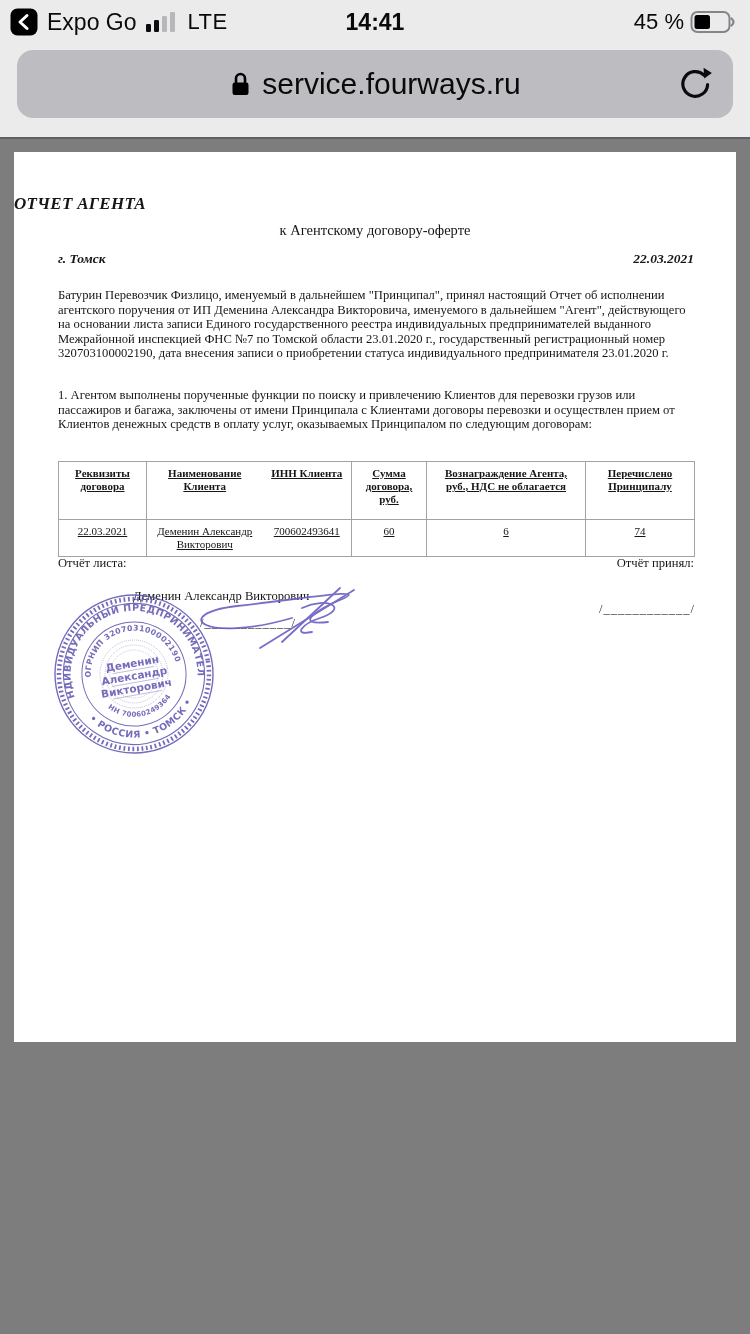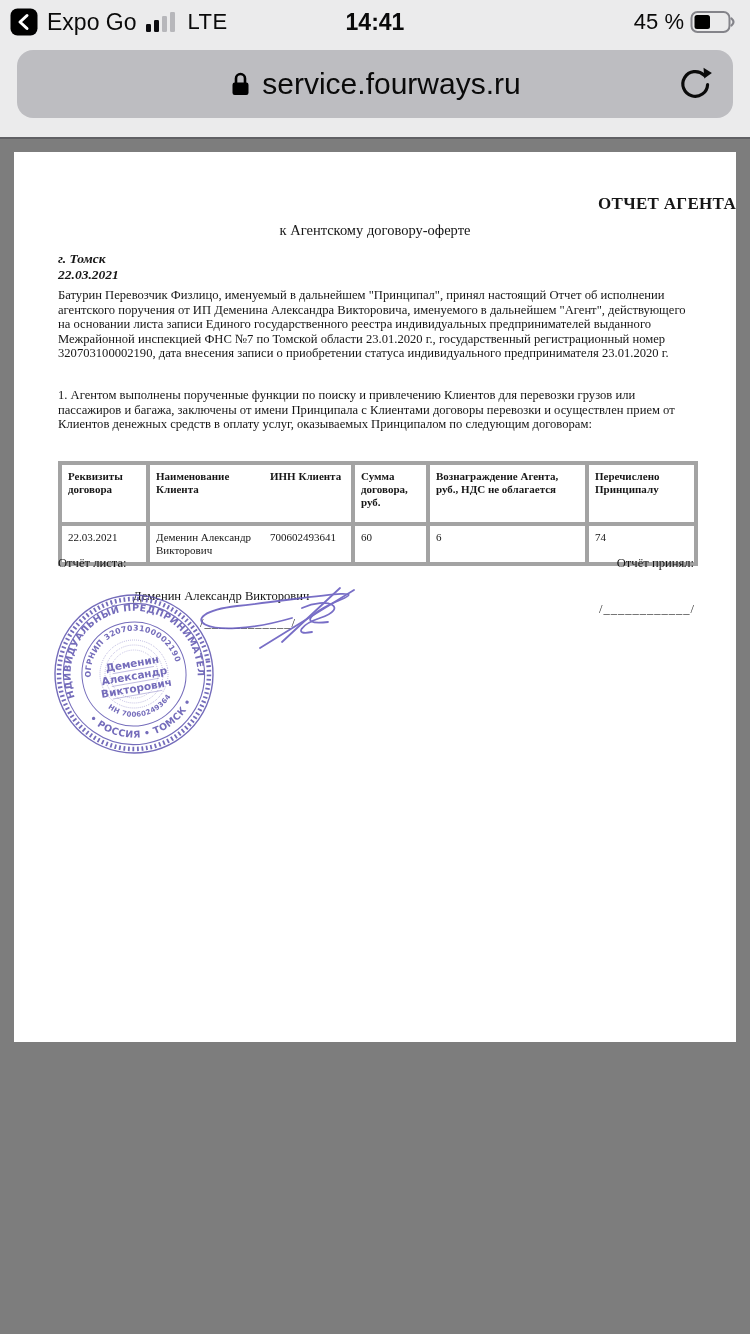--- a/index.html
+++ b/index.html
@@ -26,31 +26,31 @@
   .url-text{font-size:30px;color:#0a0a0a;margin-left:10px;}
   .reload-btn{position:absolute;right:20px;top:16px;width:36px;height:36px;cursor:pointer;}
 
   
   .viewport{position:absolute;left:0;top:139px;width:750px;height:1107px;background:#7d7d7d;overflow:hidden;}
   .page{position:absolute;background:#ffffff;width:722px;left:14px;}
   .page1{top:13px;height:1020px;}
   .page2{top:1047px;height:60px;}
 
   .doc{font-family:"Liberation Serif","DejaVu Serif",serif;color:#161616;}
-  .doc-title{position:absolute;left:0;right:0;top:42px;text-align:right;font-size:17px;font-weight:700;letter-spacing:.3px;}
+  .doc-title{position:absolute;left:0;right:0;top:42px;text-align:left;font-size:17px;font-weight:700;letter-spacing:.3px;font-style:italic;}
   .doc-subtitle{position:absolute;left:0;right:0;top:70px;text-align:center;font-size:14.5px;}
   .city-row{position:absolute;left:44px;right:42px;top:99px;display:flex;justify-content:space-between;
-            font-size:13.5px;font-weight:700;font-style:italic;flex-direction:column;}
+            font-size:13.5px;font-weight:700;font-style:italic;}
   .para{position:absolute;left:44px;width:636px;font-size:12.6px;line-height:14.5px;}
   .para1{top:136px;}
   .para2{top:236px;}
 
   table.rep{position:absolute;left:44px;top:309px;width:636px;border-collapse:collapse;table-layout:fixed;}
-  table.rep th,table.rep td{border:4px solid #a3a3a3;font-family:"Liberation Serif","DejaVu Serif",serif;
-        vertical-align:top;text-align:left;padding:5px 6px;line-height:1.2;word-wrap:break-word;}
+  table.rep th,table.rep td{border:1px solid #a3a3a3;font-family:"Liberation Serif","DejaVu Serif",serif;
+        vertical-align:top;text-align:center;padding:5px 6px;line-height:1.2;word-wrap:break-word;text-decoration:underline;}
   table.rep th{font-size:11px;font-weight:700;height:47px;}
   table.rep td{font-size:11px;height:36px;box-sizing:border-box;}
   .no-r{border-right:none !important;}
   .no-l{border-left:none !important;}
 
   .sign-row{position:absolute;left:44px;right:42px;top:404px;display:flex;justify-content:space-between;
             font-size:12.6px;}
   .signer-name{position:absolute;left:119px;top:437px;font-size:12.6px;}
   .sig-line-left{position:absolute;left:186px;top:464px;font-size:12.5px;letter-spacing:1px;color:#2b2b2b;}
   .sig-line-right{position:absolute;right:41px;top:450px;font-size:12.5px;letter-spacing:1px;color:#2b2b2b;}

